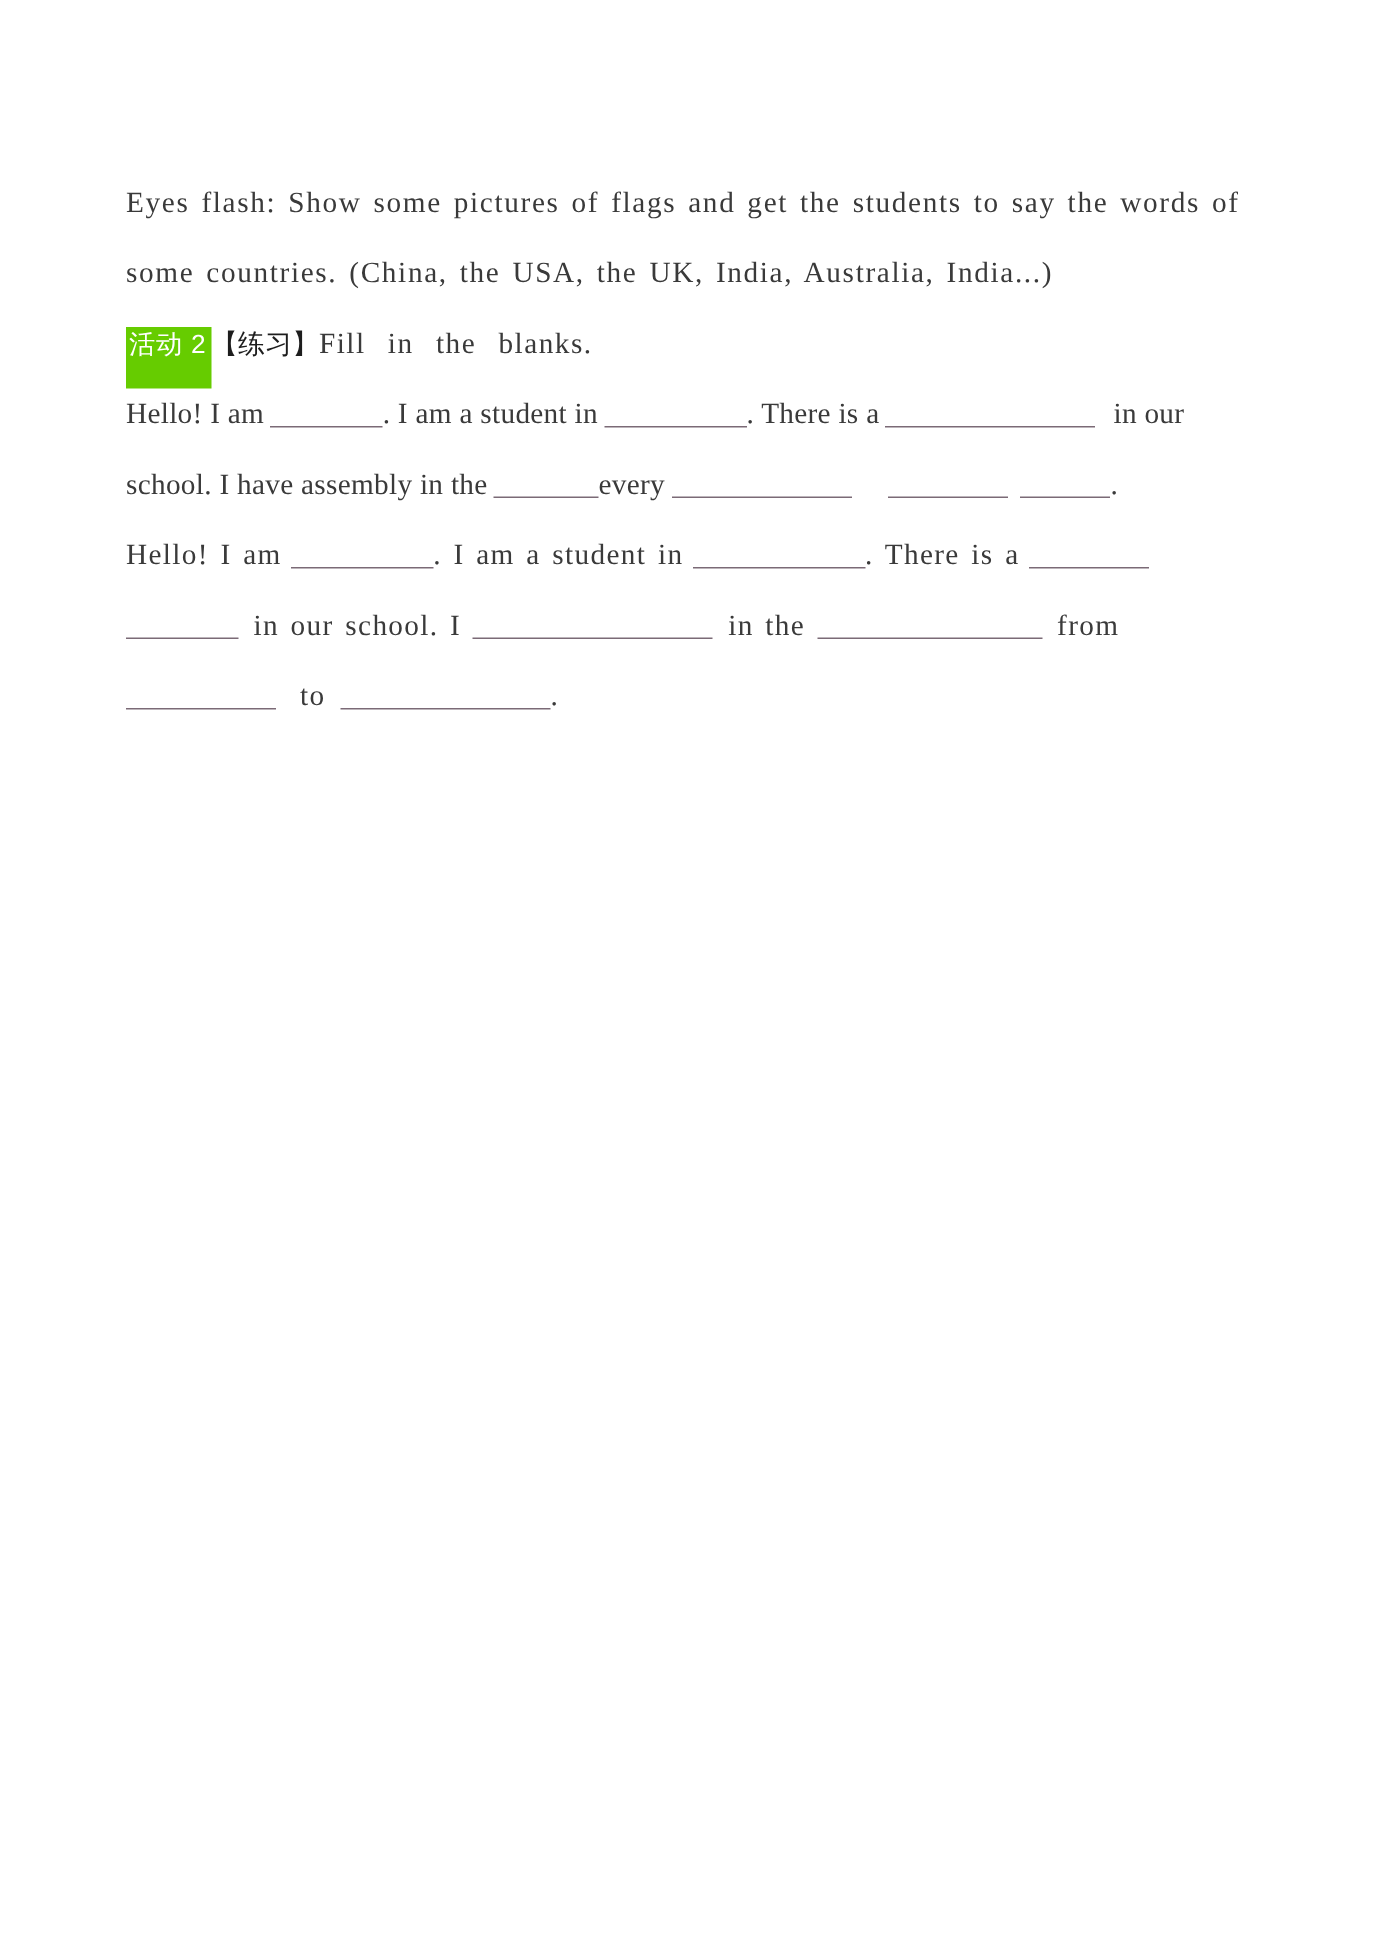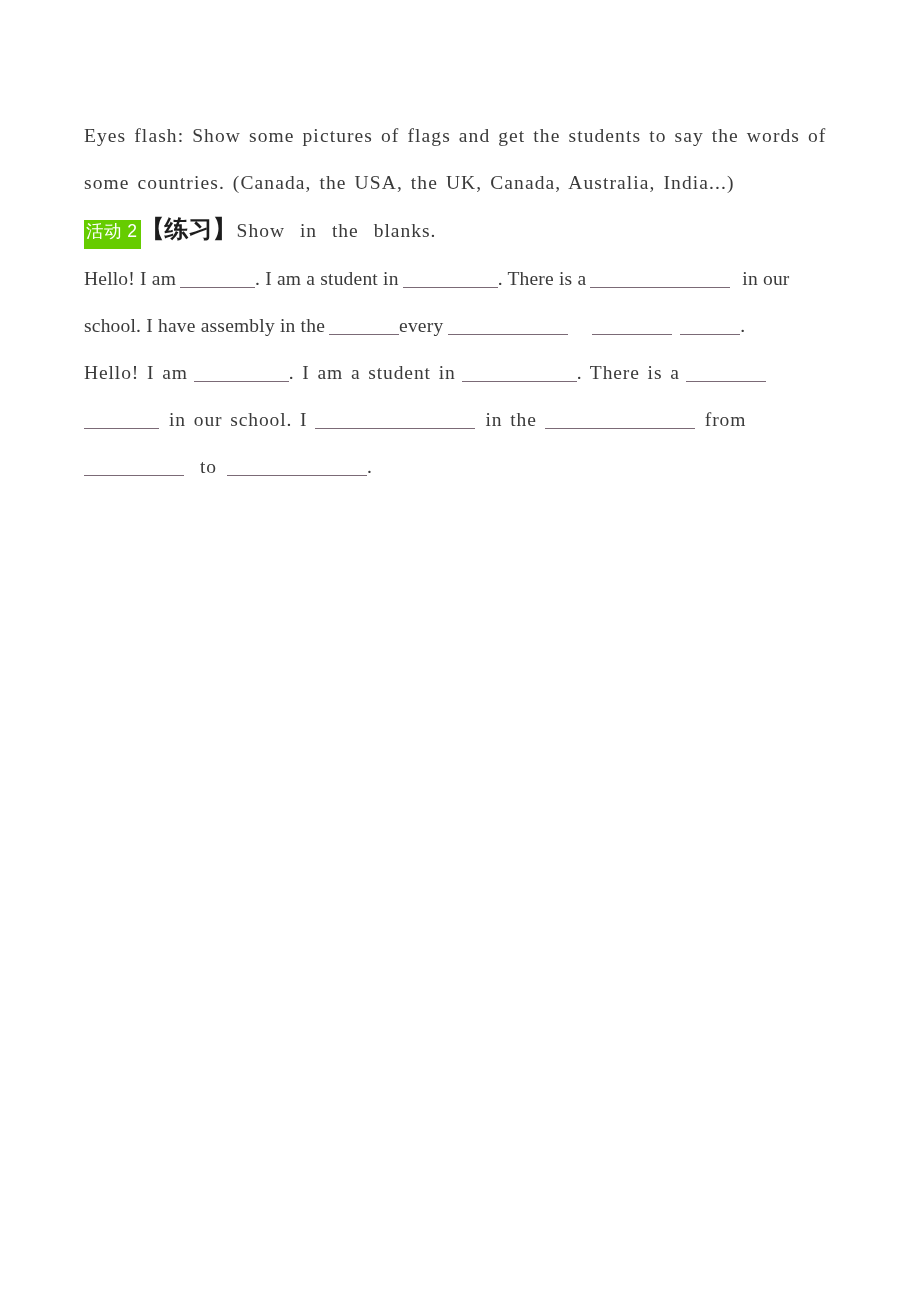--- a/index.html
+++ b/index.html
@@ -49,30 +49,30 @@
   .activity-line {
     font-size: 19.5px;
     line-height: 47px;
     margin: 0;
     white-space: nowrap;
   }
 
   .hl {
     background: #66cc00;
     color: #ffffff;
-    padding: 1px 3px 8px 2px;
+    padding: 1px 3px 20px 2px;
     font-family: "Liberation Sans", "DejaVu Sans", sans-serif;
     font-size: 17.5px;
     letter-spacing: 0.5px;
   }
 
   .bracket {
-    font-weight: bold;
+    font-weight: normal;
     color: #1d1d1d;
-    font-size: 24px;
+    font-size: 18px;
     letter-spacing: 0px;
   }
 
   .act-title {
     color: #3a3a3a;
     letter-spacing: 1px;
   }
 
   .act-title-wide {
     letter-spacing: 1px;
@@ -100,24 +100,24 @@
     letter-spacing: 0.9px;
     word-spacing: 2px;
   }
 </style>
 </head>
 <body>
 
 <div class="page">
   <div class="content">
 
-    <p class="para para-intro">Eyes flash: Show some pictures of flags and get the students to say the words of some countries. (Canada, the USA, the UK, Canada, Australia, India...)</p>
+    <p class="para para-intro">Eyes flash: Show some pictures of flags and get the students to say the words of some countries. (China, the USA, the UK, India, Australia, India...)</p>
 
     <p class="activity-line">
-      <span class="hl">活动 2</span><span class="bracket">【练习】</span><span class="act-title act-title-wide">Show  in  the  blanks.</span>
+      <span class="hl">活动 2</span><span class="bracket">【练习】</span><span class="act-title act-title-wide">Fill  in  the  blanks.</span>
     </p>
 
     <p class="para fill">
       <span>Hello! I am</span><span class="sp" style="width:4px"></span><span class="blank" style="width:75px"></span><span>. I am a student in</span><span class="sp" style="width:4px"></span><span class="blank" style="width:95px"></span><span>. There is a</span><span class="sp" style="width:4px"></span><span class="blank" style="width:140px"></span><span class="sp" style="width:12px"></span><span>in our school. I have assembly in the</span><span class="sp" style="width:4px"></span><span class="blank" style="width:70px"></span><span>every</span><span class="sp" style="width:5px"></span><span class="blank" style="width:120px"></span><span class="sp" style="width:24px"></span><span class="blank" style="width:80px"></span><span class="sp" style="width:8px"></span><span class="blank" style="width:60px"></span><span>.</span>
     </p>
 
 
     <p class="para fill-wide">
       <span>Hello! I am</span><span class="sp" style="width:6px"></span><span class="blank" style="width:95px"></span><span>. I am a student in</span><span class="sp" style="width:6px"></span><span class="blank" style="width:115px"></span><span>. There is a</span><span class="sp" style="width:6px"></span><span class="blank" style="width:80px"></span><span class="sp" style="width:10px"></span><span class="blank" style="width:75px"></span><span class="sp" style="width:10px"></span><span>in our school.  I</span><span class="sp" style="width:8px"></span><span class="blank" style="width:160px"></span><span class="sp" style="width:10px"></span><span>in the</span><span class="sp" style="width:8px"></span><span class="blank" style="width:150px"></span><span class="sp" style="width:10px"></span><span>from</span><span class="sp" style="width:8px"></span><span class="blank" style="width:100px"></span><span class="sp" style="width:16px"></span><span>to</span><span class="sp" style="width:10px"></span><span class="blank" style="width:140px"></span><span>.</span>
     </p>

